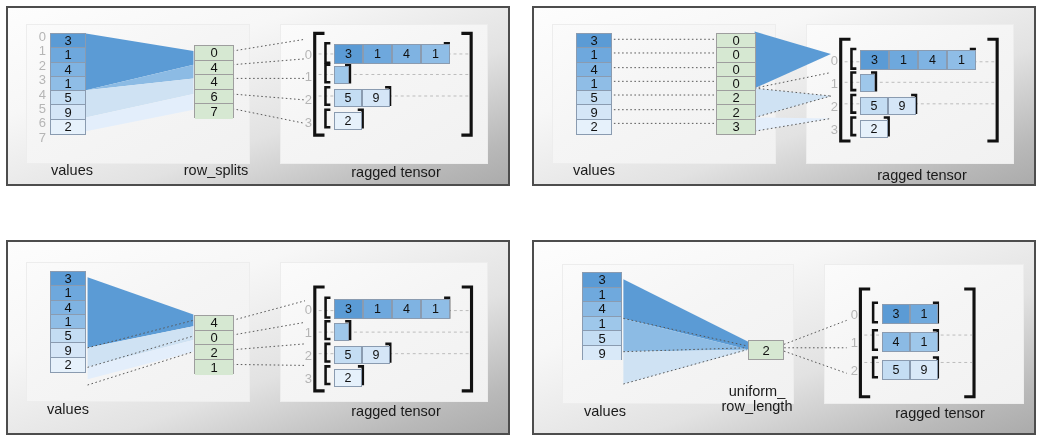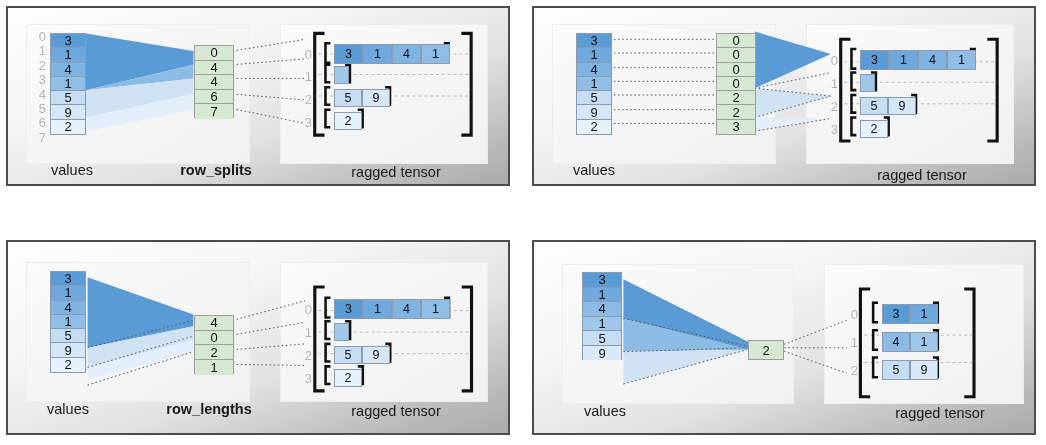--- a/index.html
+++ b/index.html
@@ -105,21 +105,21 @@
 
   
   .cap {
     position: absolute;
     font-size: 14.5px;
     color: #1a1a1a;
     text-align: center;
     line-height: 1.05;
     white-space: pre-line;
   }
-  .cap.bold { font-weight: bold; }
+  .cap.bold { font-weight: normal; }
   .rt-rowidx {
     position: absolute;
     color: #b5b5b5;
     font-size: 13px;
     text-align: right;
     line-height: 1;
   }
   .rcell {
     position: absolute;
     box-sizing: border-box;
@@ -366,21 +366,20 @@
     <div class="rcell" style="left:326px; top:57px; width:29px; height:20px; background:#5b9bd5;">3</div>
     <div class="rcell" style="left:355px; top:57px; width:29px; height:20px; background:#6ea8dd;">1</div>
     <div class="rcell" style="left:384px; top:57px; width:29px; height:20px; background:#7fb3e2;">4</div>
     <div class="rcell" style="left:413px; top:57px; width:29px; height:20px; background:#8fbde6;">1</div>
     <div class="rcell" style="left:326px; top:81px; width:15px; height:18px; background:#9ec7ea;"></div>
     <div class="rcell" style="left:326px; top:104px; width:28px; height:18px; background:#c4ddf3;">5</div>
     <div class="rcell" style="left:354px; top:104px; width:28px; height:18px; background:#d5e6f7;">9</div>
     <div class="rcell" style="left:326px; top:127px; width:28px; height:18px; background:#e6f1fb;">2</div>
 
     <div class="cap" style="left:20px; top:160px; width:80px;">values</div>
-    <div class="cap bold" style="left:136px; top:160px; width:130px;">row_lengths</div>
     <div class="cap" style="left:308px; top:162px; width:160px;">ragged tensor</div>
   </div>
 
   <div class="panel p4">
     <div class="card" style="left:28px; top:22px; width:232px; height:140px;"></div>
     <div class="card" style="left:290px; top:22px; width:200px; height:140px;"></div>
 
     <svg class="wire" viewBox="0 0 504 195">
       <polygon points="88,38 216,102 216,110 88,78" fill="#5b9bd5"></polygon>
       <polygon points="88,78 216,110 88,112" fill="#8cbbe4"></polygon>
@@ -425,16 +424,18 @@
     <div class="rt-rowidx" style="left:312px; top:122px; width:12px;">2</div>
 
     <div class="rcell" style="left:348px; top:62px; width:28px; height:20px; background:#5b9bd5;">3</div>
     <div class="rcell" style="left:376px; top:62px; width:28px; height:20px; background:#6fa9dd;">1</div>
     <div class="rcell" style="left:348px; top:90px; width:28px; height:20px; background:#8bbae4;">4</div>
     <div class="rcell" style="left:376px; top:90px; width:28px; height:20px; background:#9ec7ea;">1</div>
     <div class="rcell" style="left:348px; top:118px; width:28px; height:20px; background:#c4ddf3;">5</div>
     <div class="rcell" style="left:376px; top:118px; width:28px; height:20px; background:#d9e9f8;">9</div>
 
     <div class="cap" style="left:26px; top:162px; width:90px;">values</div>
+    <div class="cap bold" style="left:158px; top:142px; width:130px;">uniform_
+row_length</div>
     <div class="cap" style="left:326px; top:164px; width:160px;">ragged tensor</div>
   </div>
 
 </div>
 
 </body></html>

